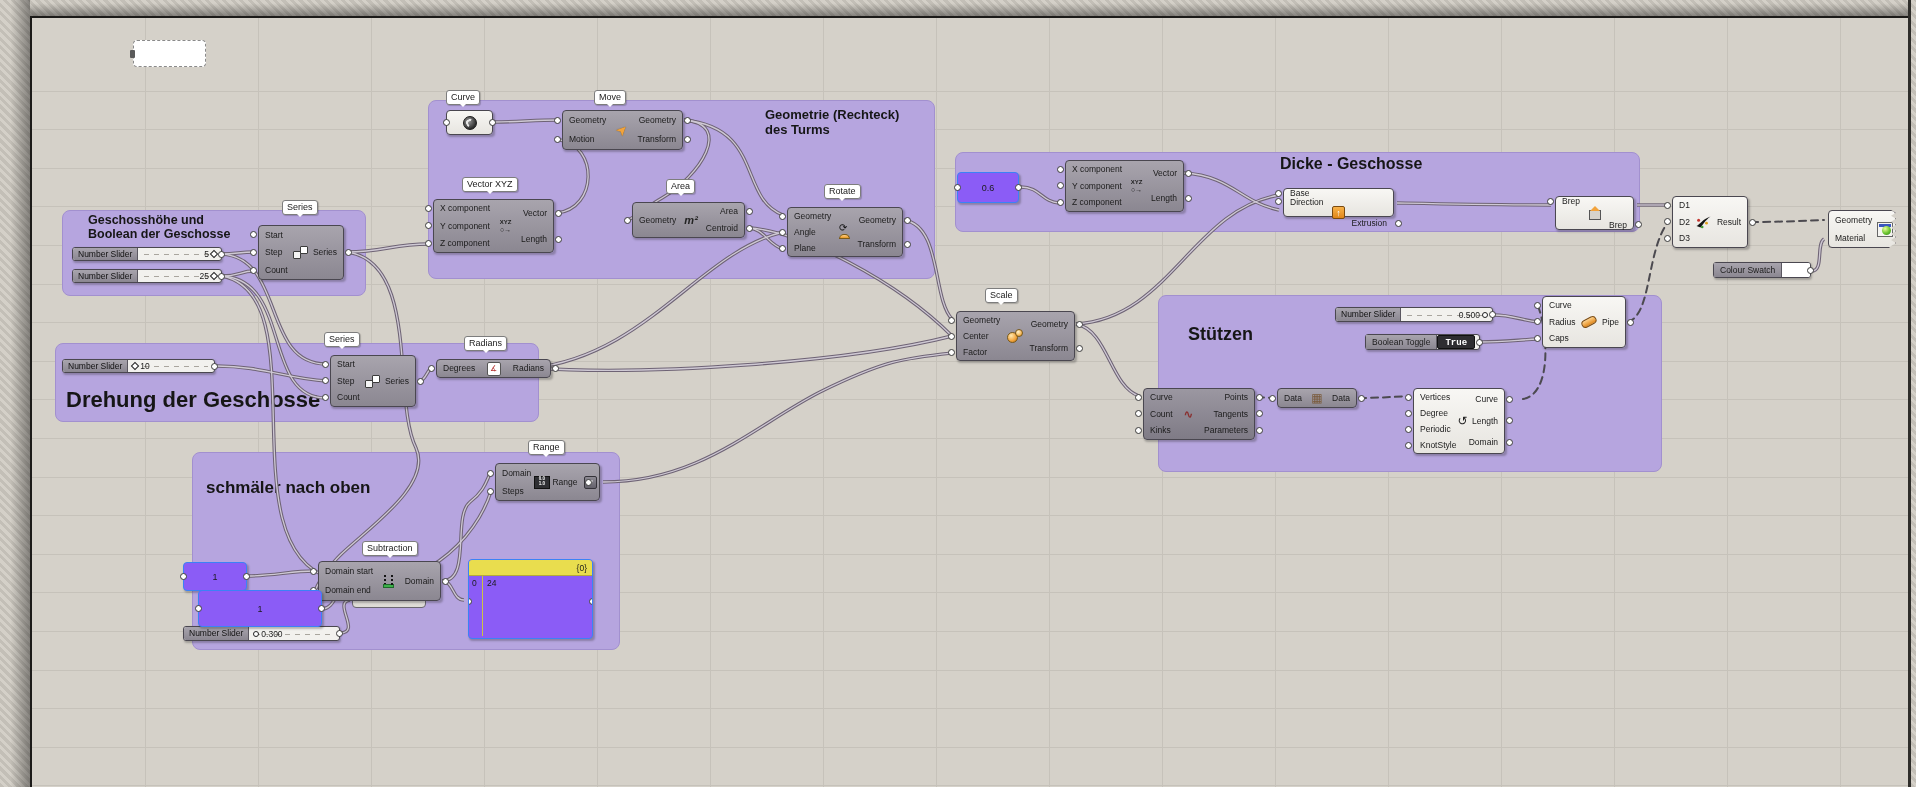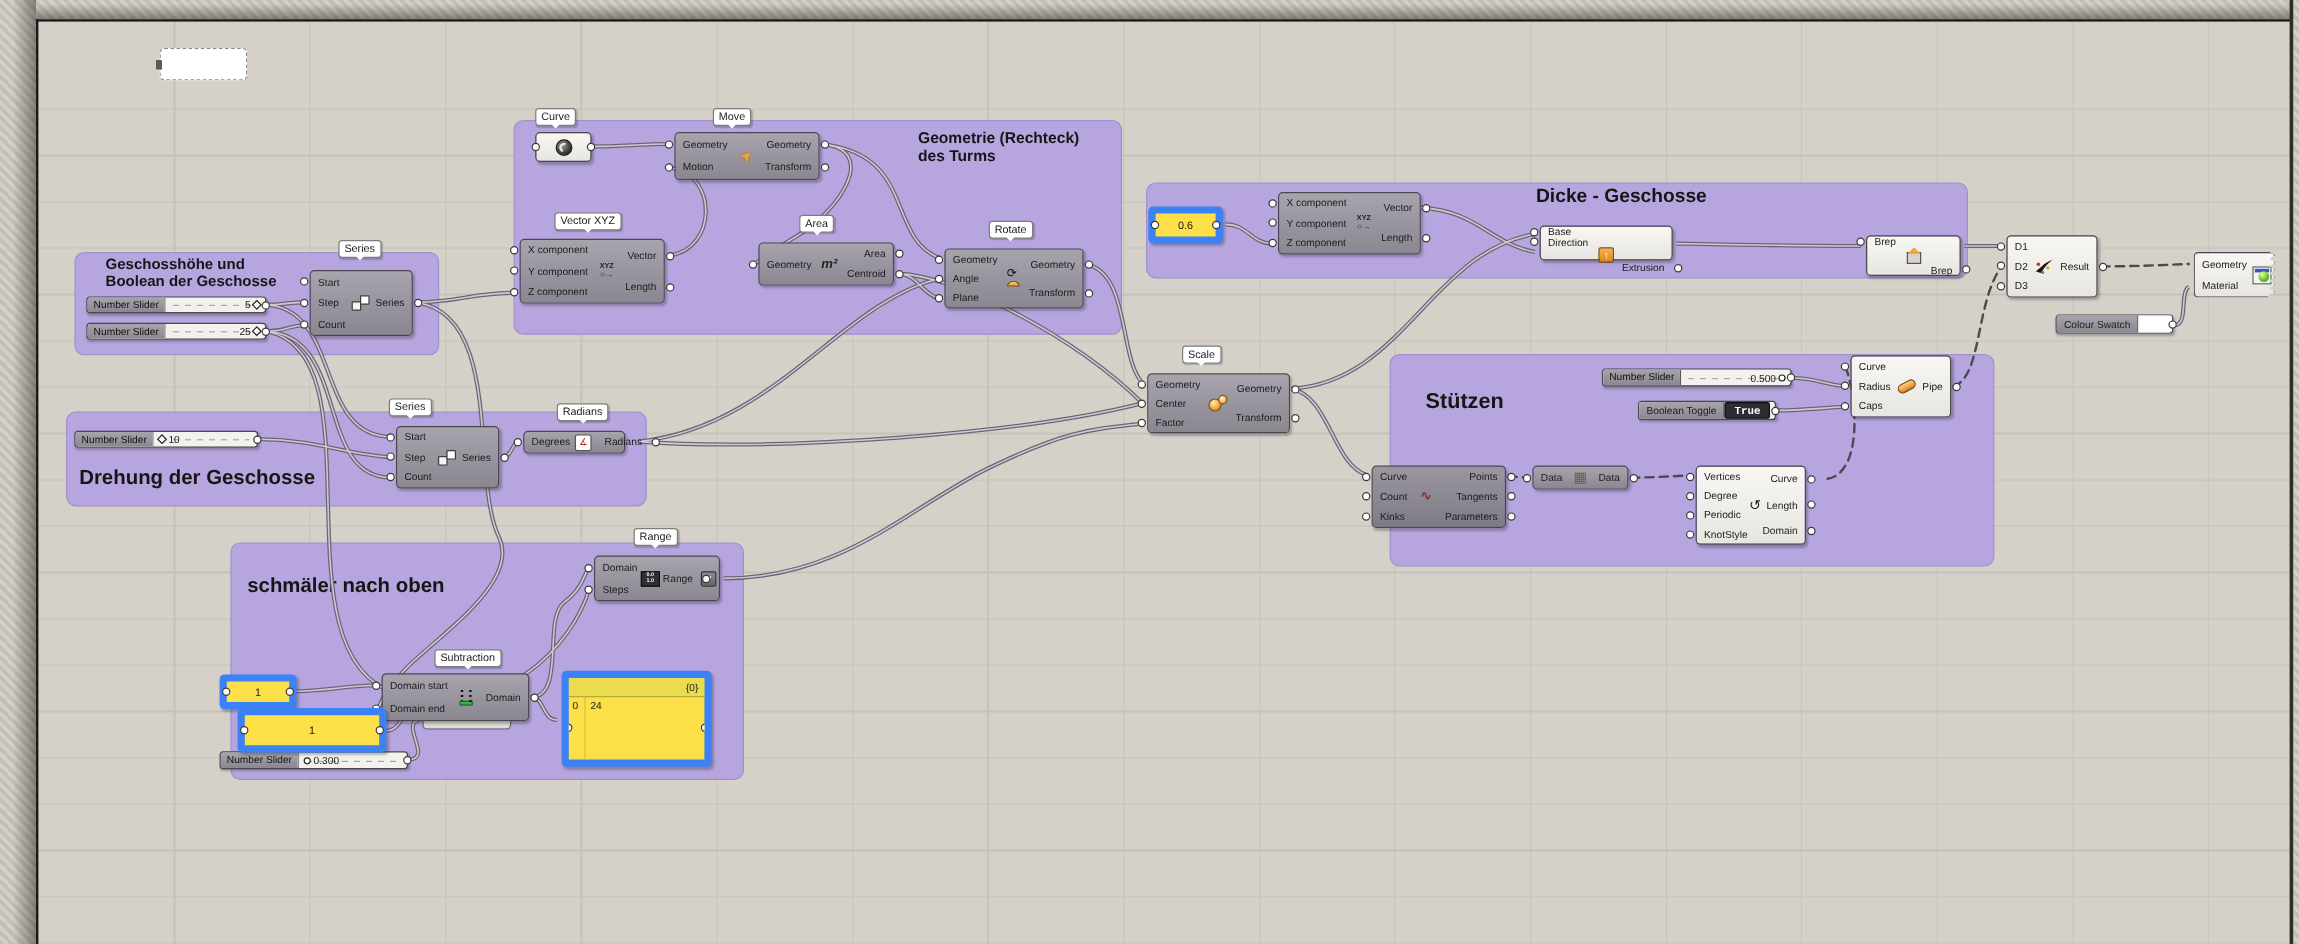--- a/index.html
+++ b/index.html
@@ -80,21 +80,21 @@
   
   .toggle,.swatch{position:absolute;z-index:5;display:flex;align-items:stretch;box-sizing:border-box;
        border:1px solid #4a4750;border-radius:3px;background:#f2f1ee;height:16px;box-shadow:1px 1.5px 2px rgba(40,40,40,.3);}
   .tg-label{background:linear-gradient(#a8a4ad,#8b8791);font-size:8.5px;line-height:14px;padding:0 6px;
        border-right:1px solid #5a5760;white-space:nowrap;}
   .tg-val{background:#2e2d31;color:#fff;font-family:"Liberation Mono",monospace;font-weight:bold;
        font-size:9px;line-height:12px;padding:1px 7px;border:1px solid #101010;border-radius:2px;margin:0;}
   .sw-val{flex:1;background:#fff;border-radius:0 2px 2px 0;min-width:26px;}
 
   
-  .panel{position:absolute;z-index:5;background:#fde047;border:6px solid #3b82f6;border-radius:4px;
+  .panel{position:absolute;z-index:5;background:#8b5cf6;border:1px solid #3b82f6;border-radius:4px;
        box-shadow:1.5px 2px 2px rgba(40,40,40,.3);font-size:9px;display:flex;align-items:center;justify-content:center;box-sizing:border-box;}
   .panel.white{background:#fff;border:1px dashed #8a8a8a;box-shadow:none;}
   .panel-out{display:block;padding:0;overflow:hidden;}
   .po-head{height:15px;background:#e9dd4e;border-bottom:1px solid #b5ab3a;display:flex;align-items:center;justify-content:flex-end;padding:0 5px;font-size:8.5px;}
   .po-body{position:relative;display:flex;font-size:8.5px;}
   .po-idx{width:14px;border-right:1px solid #cdc342;padding:2px 0 0 3px;height:60px;box-sizing:border-box;}
   .po-val{padding:2px 0 0 4px;}
 
   
   .ic-series{position:relative;width:15px;height:13px;}
@@ -155,21 +155,21 @@
 
   <div class="gtitle" style="left:88px;top:213px;font-size:12.5px;">
     <div>Geschosshöhe und</div>
       <div>Boolean der Geschosse</div>
   </div>
   <div class="gtitle" style="left:765px;top:108px;font-size:13px;">
     <div>Geometrie (Rechteck)</div>
       <div>des Turms</div>
   </div>
   <div class="gtitle" style="left:1280px;top:155px;font-size:16px;">Dicke - Geschosse</div>
-  <div class="gtitle" style="left:66px;top:388px;font-size:17px;">Drehung der Geschosse</div>
+  <div class="gtitle" style="left:66px;top:388px;font-size:22px;">Drehung der Geschosse</div>
   <div class="gtitle" style="left:206px;top:478px;font-size:17px;">schmäler nach oben</div>
   <div class="gtitle" style="left:1188px;top:324px;font-size:18px;">Stützen</div>
 
   <svg id="wires" width="1916" height="787">
     <path class="dbl" d="M222,254 C236,254 240,252 254,252"></path>
     <path class="dbl" d="M222,276 C240,276 240,271 254,271"></path>
     <path class="dbl" d="M222,254 C285,258 262,364 326,364"></path>
     <path class="dbl" d="M222,276 C292,280 262,398 326,398"></path>
     <path class="dbl" d="M222,276 C320,295 225,545 330,578 C420,604 478,535 491,491"></path>
     <path class="dbl" d="M347,252 C420,262 392,400 416,448 C436,492 340,545 330,568 C322,578 318,582 316,589"></path>
@@ -355,21 +355,21 @@
       <div class="row in">Count</div>
     </div>
     <div class="cicon">
         <div class="ic-series"></div>
       </div>
     <div class="cout">
         <div class="row out">Series</div>
       </div>
   </div>
 
-  <div class="comp" style="left:436px;top:359px;width:85px;height:19px;gap:40px;">
+  <div class="comp" style="left:436px;top:359px;width:115px;height:19px;gap:40px;">
     <div class="cin">
         <div class="row in">Degrees</div>
       </div>
     <div class="cicon">
         <div class="ic-radians">∡</div>
       </div>
     <div class="cout">
         <div class="row out">Radians</div>
       </div>
   </div>

